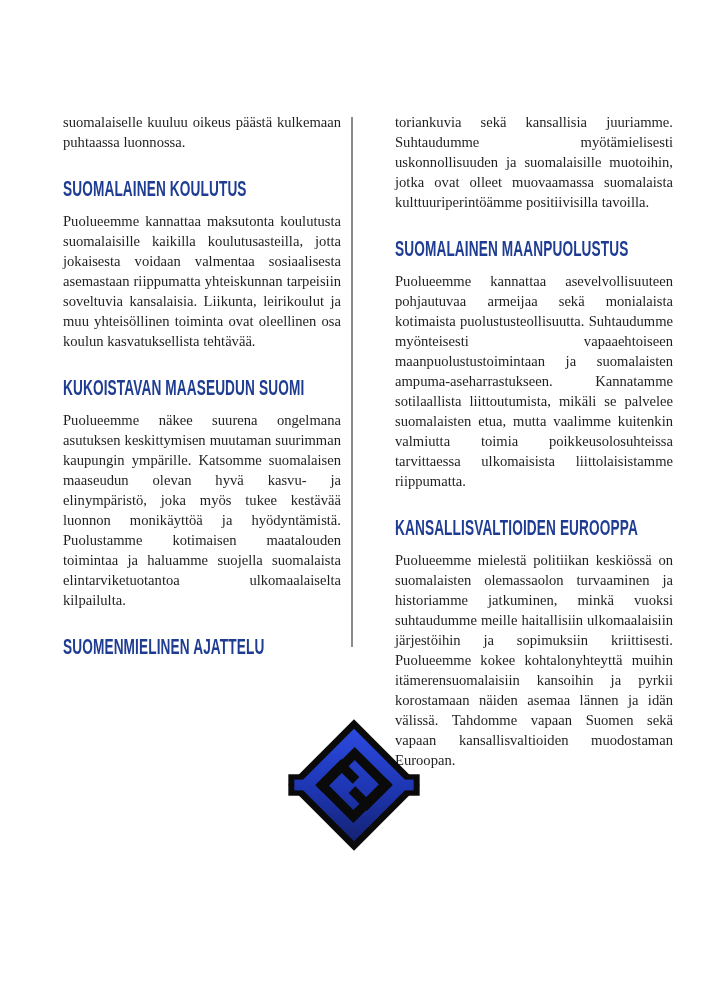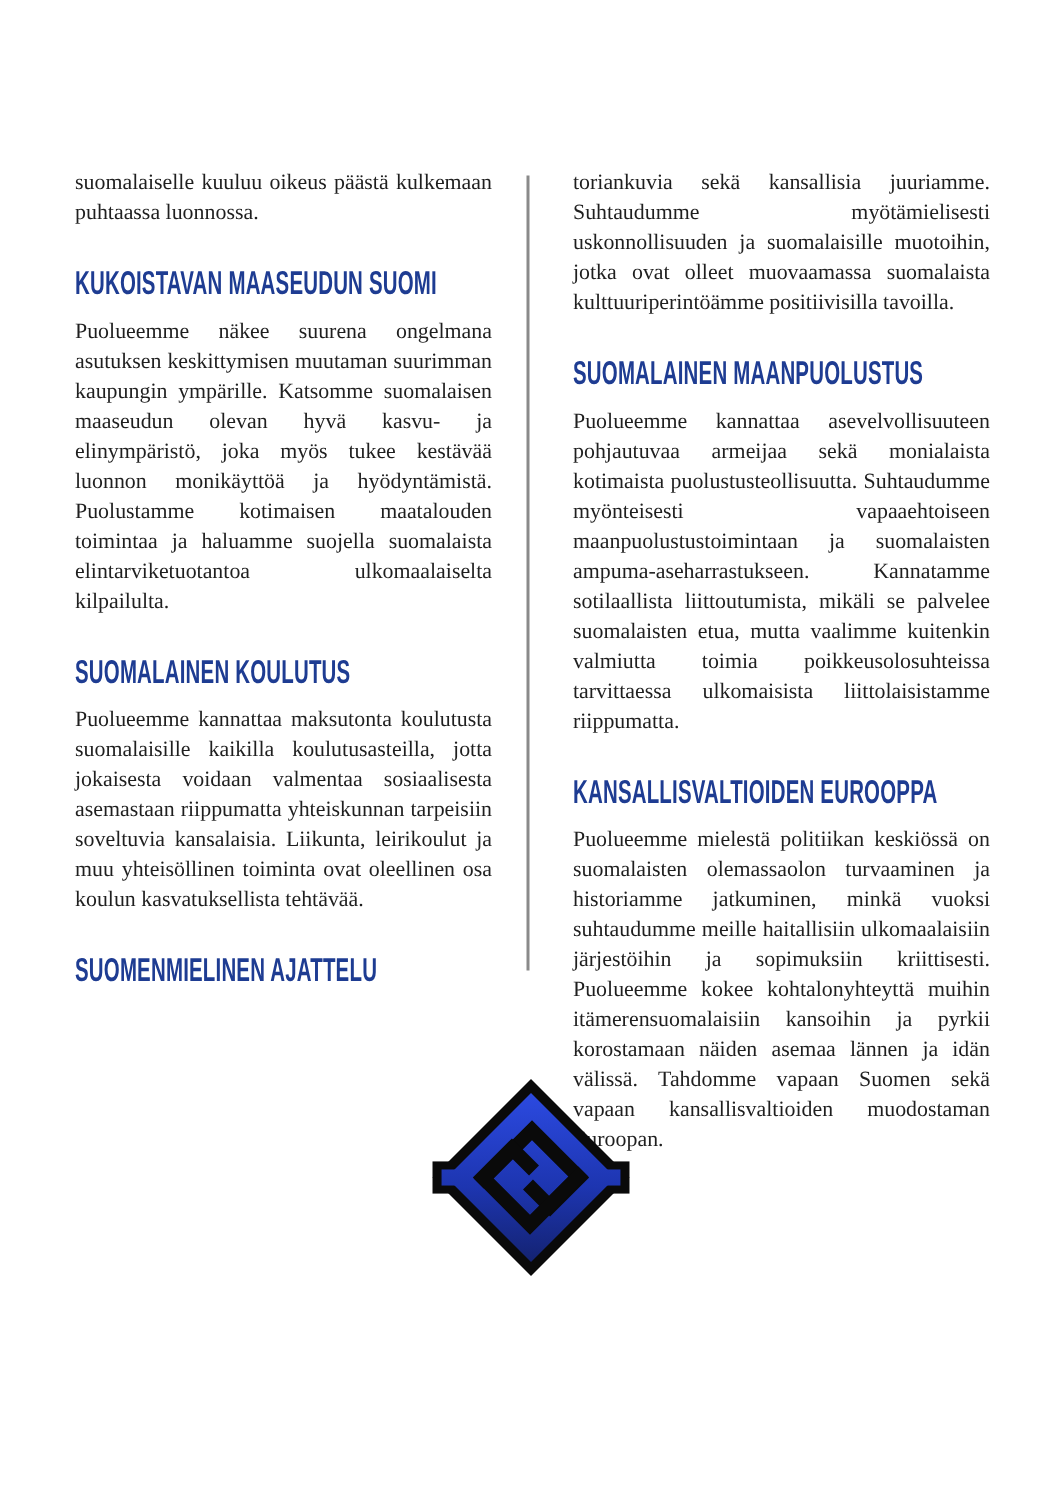--- a/index.html
+++ b/index.html
@@ -6,21 +6,21 @@
   .page{
     position:relative;
     width:708px;height:1000px;
     margin:0 auto;
     background:#ffffff;
     overflow:hidden;
     font-family:"Liberation Serif", serif;
   }
   .columns{
     position:absolute;
-    left:50px; top:112px;
+    left:63px; top:112px;
     width:610px;
     display:grid;
     grid-template-columns:1fr 1fr;
     column-gap:54px;
   }
   .col{min-width:0;}
   .body-text{
     font-size:14.6px;
     line-height:20px;
     color:#1f1f1f;
@@ -59,27 +59,27 @@
 <body>
 
 <div class="page">
 
   <div class="columns">
 
     <div class="col">
       <p class="body-text cont-para">suomalaiselle kuuluu oikeus päästä kulkemaan puhtaassa luonnossa.</p>
 
       <div class="section">
-        <h2>KUKOISTAVAN MAASEUDUN SUOMI</h2>
-        <p class="body-text">Puolueemme näkee suurena ongelmana asutuksen keskittymisen muutaman suurimman kaupungin ympärille. Katsomme suomalaisen maaseudun olevan hyvä kasvu- ja elinympäristö, joka myös tukee kestävää luonnon monikäyttöä ja hyödyntämistä. Puolustamme kotimaisen maatalouden toimintaa ja haluamme suojella suomalaista elintarviketuotantoa ulkomaalaiselta kilpailulta.</p>
+        <h2>SUOMALAINEN KOULUTUS</h2>
+        <p class="body-text">Puolueemme kannattaa maksutonta koulutusta suomalaisille kaikilla koulutusasteilla, jotta jokaisesta voidaan valmentaa sosiaalisesta asemastaan riippumatta yhteiskunnan tarpeisiin soveltuvia kansalaisia. Liikunta, leirikoulut ja muu yhteisöllinen toiminta ovat oleellinen osa koulun kasvatuksellista tehtävää.</p>
       </div>
 
       <div class="section">
-        <h2>SUOMALAINEN KOULUTUS</h2>
-        <p class="body-text">Puolueemme kannattaa maksutonta koulutusta suomalaisille kaikilla koulutusasteilla, jotta jokaisesta voidaan valmentaa sosiaalisesta asemastaan riippumatta yhteiskunnan tarpeisiin soveltuvia kansalaisia. Liikunta, leirikoulut ja muu yhteisöllinen toiminta ovat oleellinen osa koulun kasvatuksellista tehtävää.</p>
+        <h2>KUKOISTAVAN MAASEUDUN SUOMI</h2>
+        <p class="body-text">Puolueemme näkee suurena ongelmana asutuksen keskittymisen muutaman suurimman kaupungin ympärille. Katsomme suomalaisen maaseudun olevan hyvä kasvu- ja elinympäristö, joka myös tukee kestävää luonnon monikäyttöä ja hyödyntämistä. Puolustamme kotimaisen maatalouden toimintaa ja haluamme suojella suomalaista elintarviketuotantoa ulkomaalaiselta kilpailulta.</p>
       </div>
 
       <div class="section">
         <h2>SUOMENMIELINEN AJATTELU</h2>
       </div>
     </div>
 
     <div class="col">
       <p class="body-text cont-para">toriankuvia sekä kansallisia juuriamme. Suhtaudumme myötämielisesti uskonnollisuuden ja suomalaisille muotoihin, jotka ovat olleet muovaamassa suomalaista kulttuuriperintöämme positiivisilla tavoilla.</p>
 

